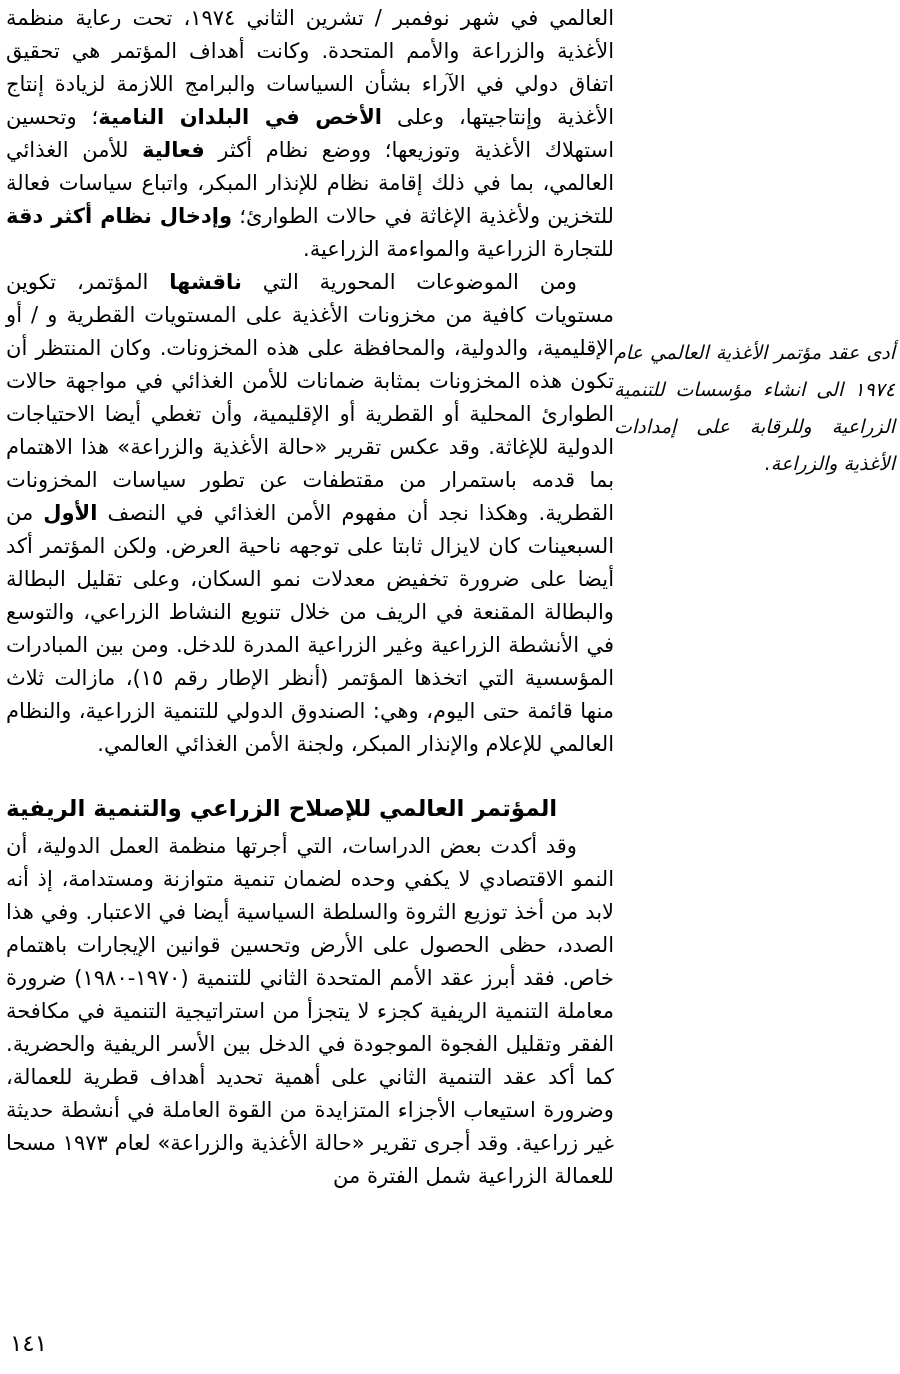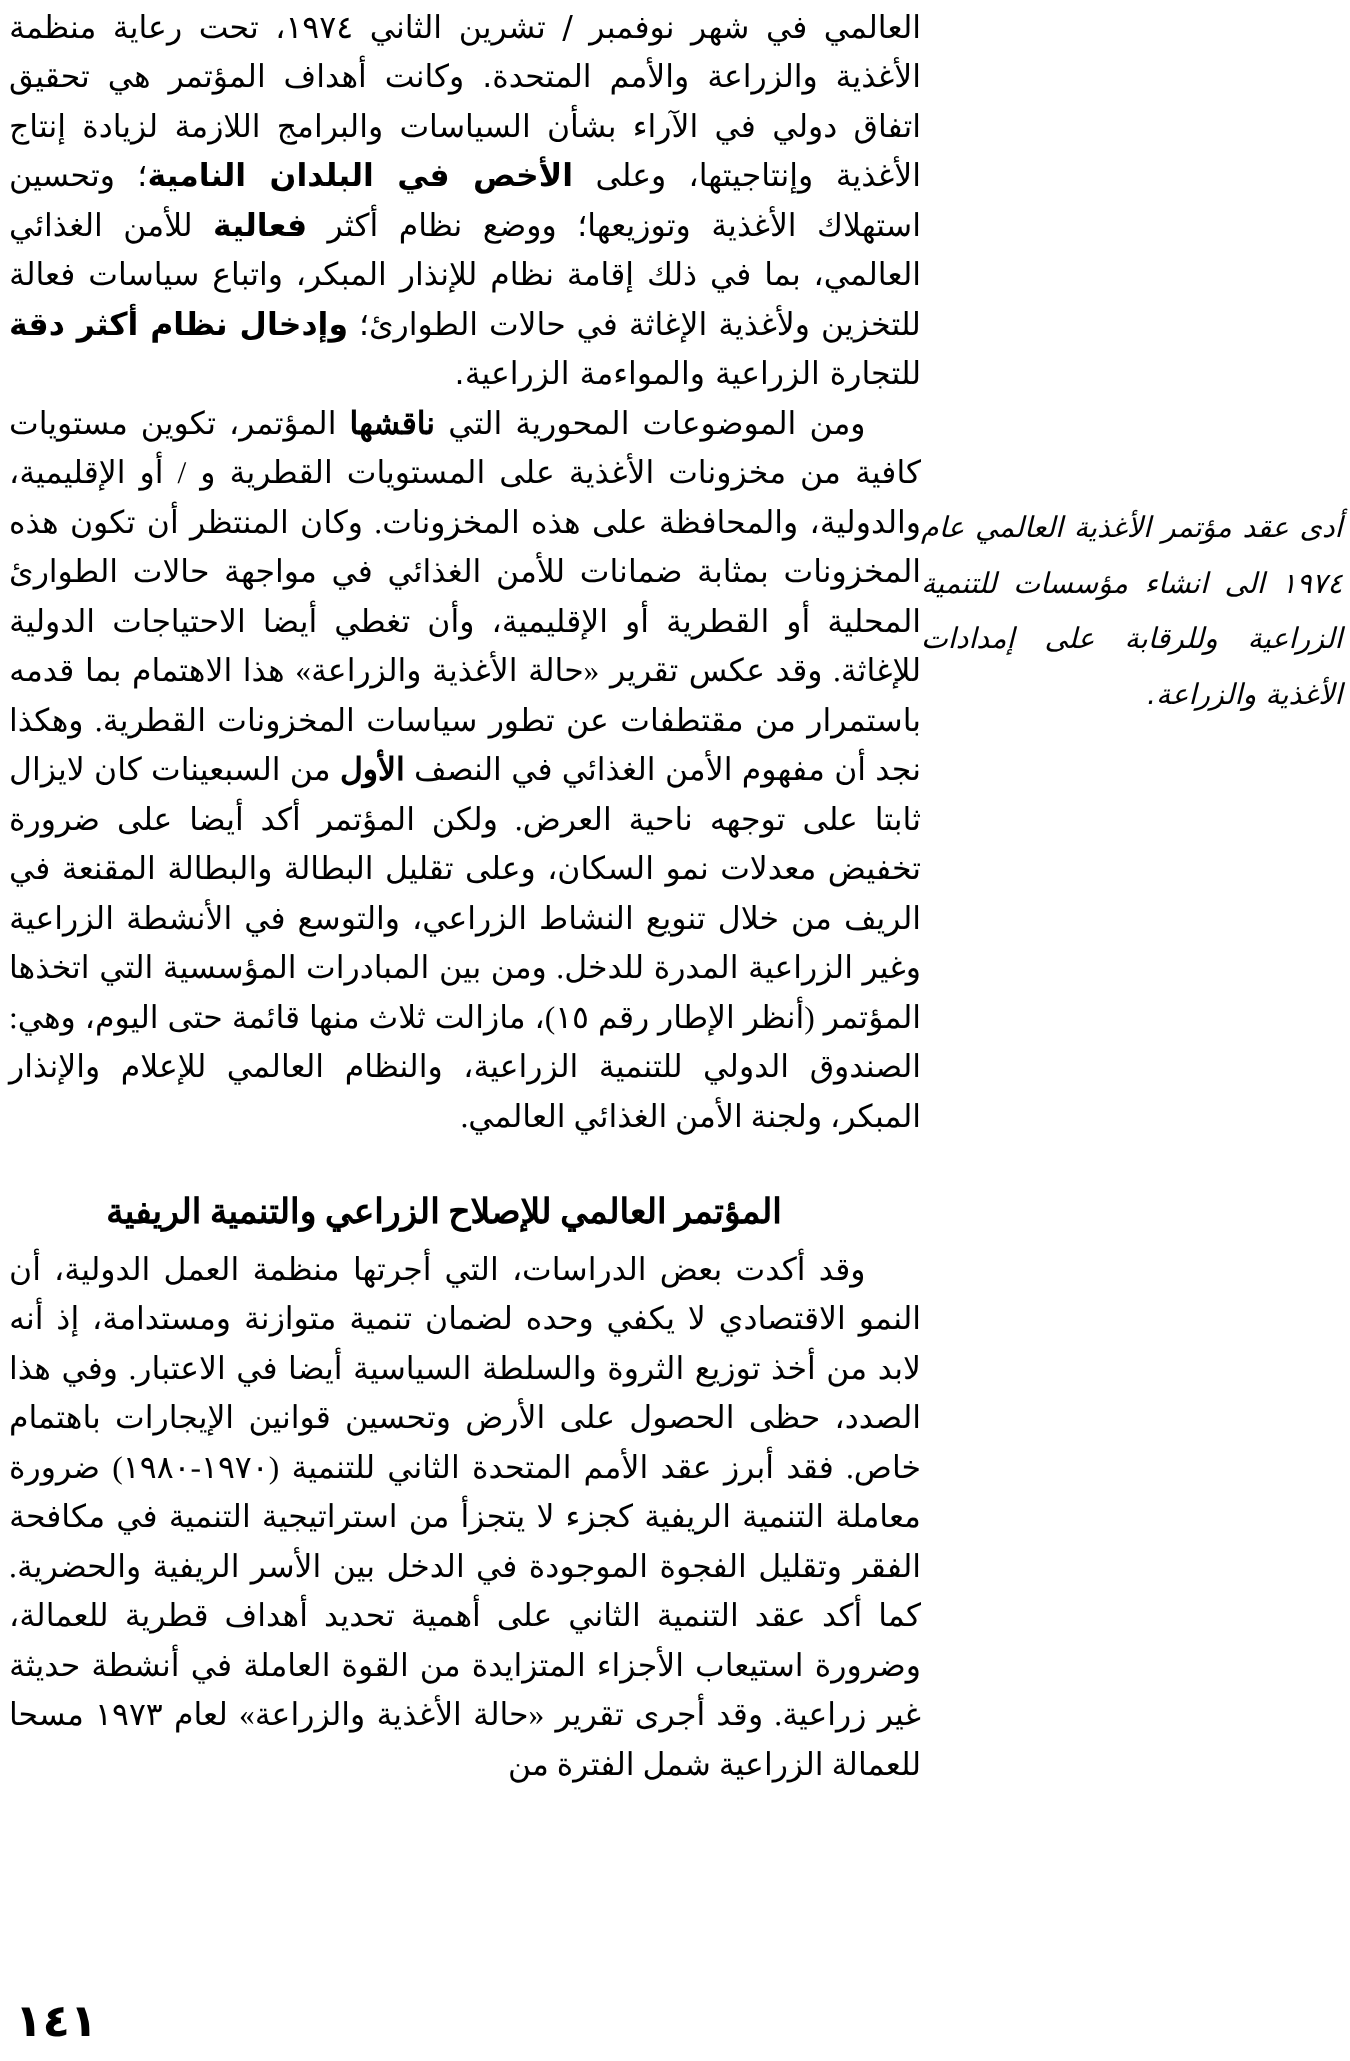--- a/index.html
+++ b/index.html
@@ -26,51 +26,49 @@
     font-size: 21px;
     line-height: 33px;
     letter-spacing: 0;
   }
   .para {
     margin: 0;
     padding: 0;
   }
   .para.indent {
     text-indent: 37px; 
-    font-family: Liberation Serif, serif;
   }
   .b {
     font-weight: bold;
   }
   .heading {
     font-size: 23px;
     font-weight: bold;
     margin: 30px 28px 5px 0;
-    text-align: center;
+    text-align: left;
     line-height: 34px;
-    font-family: Liberation Serif, serif;
   }
   .margin-note {
     position: absolute;
     top: 334px;
     left: 614px;
     width: 281px;
     direction: rtl;
     text-align: justify;
     font-weight: normal;
     font-style: italic;
     font-size: 19px;
     line-height: 37px;
   }
   .page-number {
     position: absolute;
     top: 1330px;
     left: 10px;
-    font-size: 30px;
-    font-weight: bold;
+    font-size: 23px;
+    font-weight: normal;
     direction: rtl;
   }
 </style>
 </head>
 <body>
 
 <div class="page">
 
   <div class="main-col">
 

